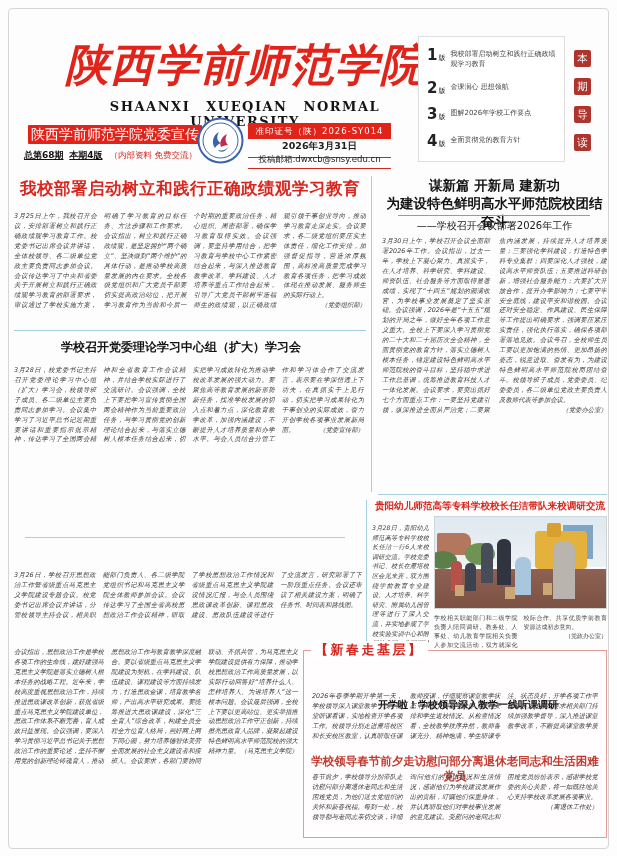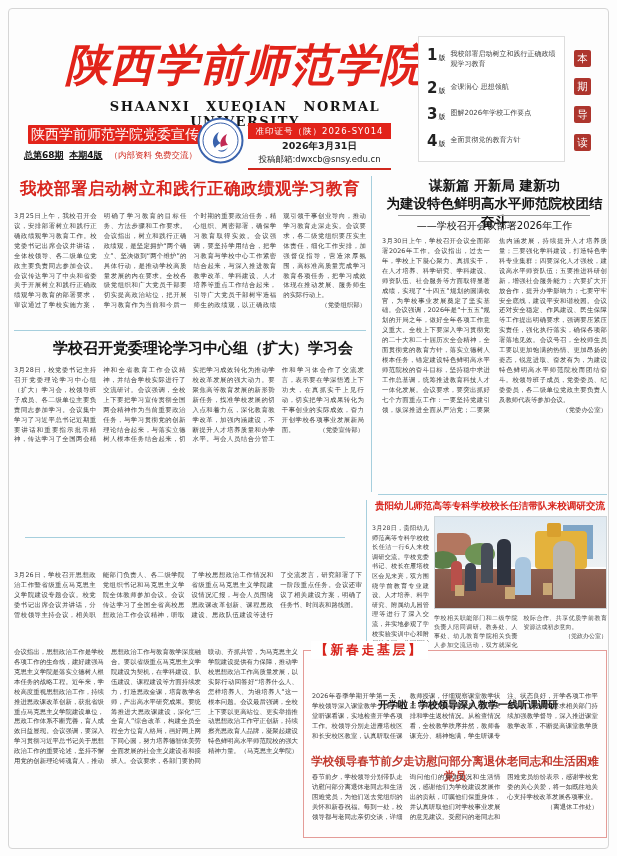--- a/index.html
+++ b/index.html
@@ -14,51 +14,51 @@
     font-size:13px;font-weight:bold;color:#141414;letter-spacing:1.5px;word-spacing:10px;}
   .pub-box{left:28px;top:125px;width:174px;height:19px;background:#e2231a;color:#fff;font-size:14px;
     text-align:center;line-height:19px;border-radius:1px;}
   .issue-line{left:24px;top:149px;width:180px;font-size:9px;color:#111;white-space:nowrap;}
   .issue-line b{font-weight:bold;text-decoration:underline;}
   .issue-note{color:#d0281e;font-size:8.5px;margin-left:4px;}
   .logo{left:197px;top:117px;width:47px;height:47px;}
   .lic-box{left:248px;top:123px;width:143px;height:16px;background:#e2231a;color:#fff;font-size:8.5px;
     letter-spacing:1px;text-align:center;line-height:16px;}
   .date-row{left:248px;top:140px;width:143px;text-align:center;font-size:9.5px;font-weight:bold;color:#222;
-    border-bottom:1.5px solid #d0281e;padding-bottom:16px;}
+    border-bottom:1.5px solid #d0281e;padding-bottom:4px;}
   .mail-row{left:248px;top:154px;width:143px;text-align:center;font-size:8.5px;color:#222;
     border-bottom:1.5px solid #d0281e;padding-bottom:2px;}
   
   .idx-box{left:418px;top:36px;width:147px;height:126px;border:1px solid #ddd;background:#fff;
     display:flex;flex-direction:column;justify-content:space-around;padding:6px 8px;box-sizing:border-box;}
   .idx-item{display:flex;align-items:flex-start;}
   .idx-num{font-size:15px;font-weight:bold;color:#222;line-height:13px;}
   .idx-ban{font-size:7px;color:#222;margin:4px 5px 0 1px;}
   .idx-txt{font-size:7px;color:#444;line-height:1.45;flex:1;}
   .vtag{width:17px;height:17px;background:#ad352d;border-radius:2px;color:#fff;font-size:10.5px;
     text-align:center;line-height:17px;}
   
   .blue-h{background:#a6cfdd;height:1px;}
   .blue-v{background:#a6cfdd;width:1px;}
   
-  .body-txt{font-size:6.4px;line-height:1.55;color:#3b3b3b;text-align:justify;overflow:hidden;}
+  .body-txt{font-size:6.4px;line-height:1.55;color:#3b3b3b;text-align:justify;overflow:hidden;font-style:italic;}
   .attr{display:inline-block;float:right;color:#3b3b3b;}
   .hl-red{color:#d8251d;font-weight:bold;text-align:center;}
   .hl-black{color:#141414;font-weight:bold;text-align:center;}
   
   .lead-hl{left:14px;top:178px;width:352px;font-size:16.5px;letter-spacing:.5px;}
   .lead-body{left:14px;top:212px;width:352px;height:112px;columns:4;column-gap:7px;}
   
   .plan-hl1{left:382px;top:177px;width:225px;font-size:13.5px;}
   .plan-hl2{left:380px;top:195px;width:229px;font-size:13.5px;}
   .plan-sep{left:398px;top:215px;width:192px;height:1px;background:#9a9a9a;}
   .plan-sub{left:382px;top:219px;width:225px;font-size:10px;color:#1a1a1a;text-align:center;}
   .plan-body{left:382px;top:237px;width:225px;height:252px;columns:2;column-gap:9px;}
   
-  .theo-hl{left:28px;top:339px;width:350px;font-size:15px;}
+  .theo-hl{left:6px;top:339px;width:350px;font-size:12px;}
   .theo-body{left:14px;top:366px;width:350px;height:90px;columns:4;column-gap:7px;}
   
   .ideo-hl{left:12px;top:548px;width:348px;font-size:12.5px;}
   .ideo-top{left:14px;top:571px;width:348px;height:70px;columns:4;column-gap:7px;}
   .ideo-bot{left:14px;top:648px;width:284px;height:194px;columns:3;column-gap:7px;}
   
   .gy-hl{left:372px;top:500px;width:236px;font-size:9.6px;text-align:center;}
   .gy-col{left:372px;top:523px;width:57px;height:126px;font-size:6.2px;}
   .gy-photo{left:434px;top:516px;width:173px;height:93px;overflow:hidden;border:1px solid #cfd6da;box-sizing:border-box;}
   .gy-cap{left:434px;top:613px;width:173px;height:36px;columns:2;column-gap:6px;font-size:6px;line-height:1.5;color:#444;text-align:justify;overflow:hidden;}

